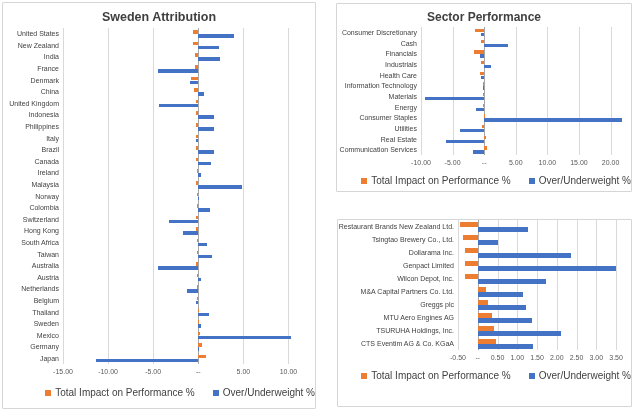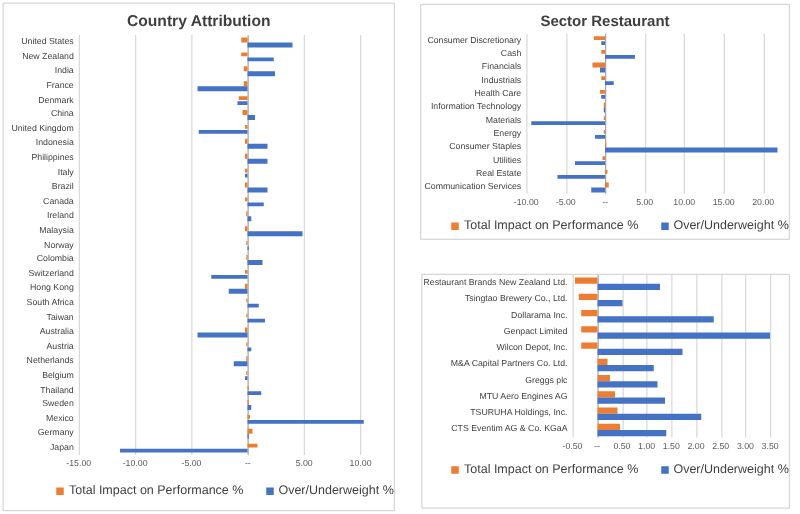--- a/index.html
+++ b/index.html
@@ -66,21 +66,21 @@
 
   #panel-contrib .labels{width:120px;}
   #panel-contrib .chart-body{height:130px;}
   #panel-contrib .plot{margin-right:7px;}
   #panel-contrib .axis{margin-left:120px;margin-right:7px;}
 </style>
 </head>
 <body>
 
 <div class="panel" id="panel-country">
-  <div class="chart-title">Country Attribution</div>
+  <div class="chart-title">Sweden Attribution</div>
   <div class="chart-body">
     <div class="labels">
         <div class="cat-label">United States</div>
         <div class="cat-label">New Zealand</div>
         <div class="cat-label">India</div>
         <div class="cat-label">France</div>
         <div class="cat-label">Denmark</div>
         <div class="cat-label">China</div>
         <div class="cat-label">United Kingdom</div>
         <div class="cat-label">Indonesia</div>
@@ -247,21 +247,21 @@
       <span>Total Impact on Performance %</span>
     </span>
     <span class="legend-item">
       <span class="swatch s2"></span>
       <span>Over/Underweight %</span>
     </span>
   </div>
 </div>
 
 <div class="panel" id="panel-sector">
-  <div class="chart-title">Sector Restaurant</div>
+  <div class="chart-title">Sector Performance</div>
   <div class="chart-body">
     <div class="labels">
         <div class="cat-label">Consumer Discretionary</div>
         <div class="cat-label">Cash</div>
         <div class="cat-label">Financials</div>
         <div class="cat-label">Industrials</div>
         <div class="cat-label">Health Care</div>
         <div class="cat-label">Information Technology</div>
         <div class="cat-label">Materials</div>
         <div class="cat-label">Energy</div>

